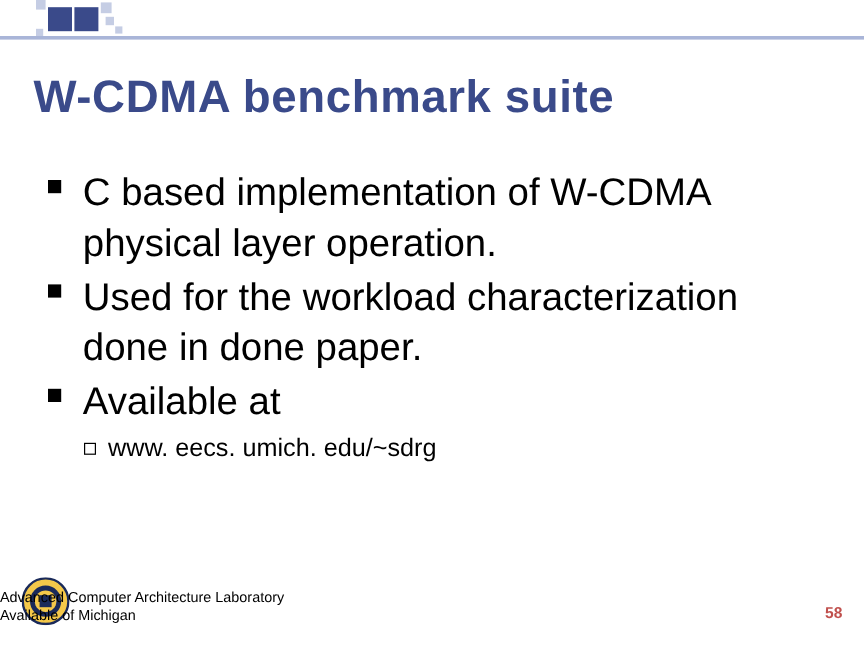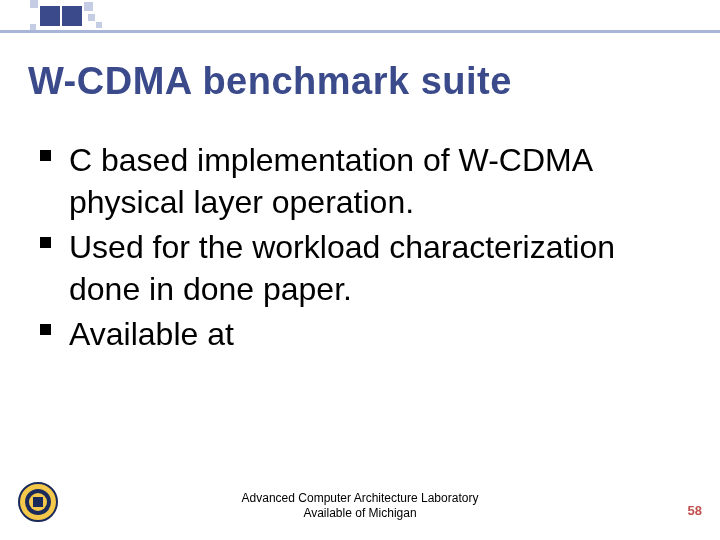--- a/index.html
+++ b/index.html
@@ -99,21 +99,20 @@
   }
   .seal {
     position: absolute;
     left: 18px;
     bottom: 2px;
   }
   .footer-text {
     position: absolute;
     left: 0;
     width: 720px;
-    text-align: center;
     font-size: 12px;
     color: #000;
     line-height: 1.3;
     bottom: 6px;
   }
   .page-num {
     position: absolute;
     right: 18px;
     bottom: 10px;
     font-size: 13px;
@@ -143,20 +142,24 @@
     <div class="bullet-text">C based implementation of W-CDMA physical layer operation.</div>
   </div>
   <div class="bullet-row">
     <div class="bullet-mark"></div>
     <div class="bullet-text">Used for the workload characterization done in done paper.</div>
   </div>
   <div class="bullet-row">
     <div class="bullet-mark"></div>
     <div class="bullet-text">Available at</div>
   </div>
+  <div class="sub-row">
+    <div class="sub-mark"></div>
+    <div class="sub-text">www. eecs. umich. edu/~sdrg</div>
+  </div>
 </div>
 
 <div class="footer">
   <div class="seal">
     <svg width="40" height="40" viewBox="0 0 40 40">
       <circle cx="20" cy="20" r="19" fill="#f4c84a" stroke="#1a2a5a" stroke-width="2"></circle>
       <circle cx="20" cy="20" r="13" fill="#1a2a5a"></circle>
       <circle cx="20" cy="20" r="9" fill="#f4c84a"></circle>
       <rect x="15" y="15" width="10" height="10" fill="#1a2a5a"></rect>
     </svg>

